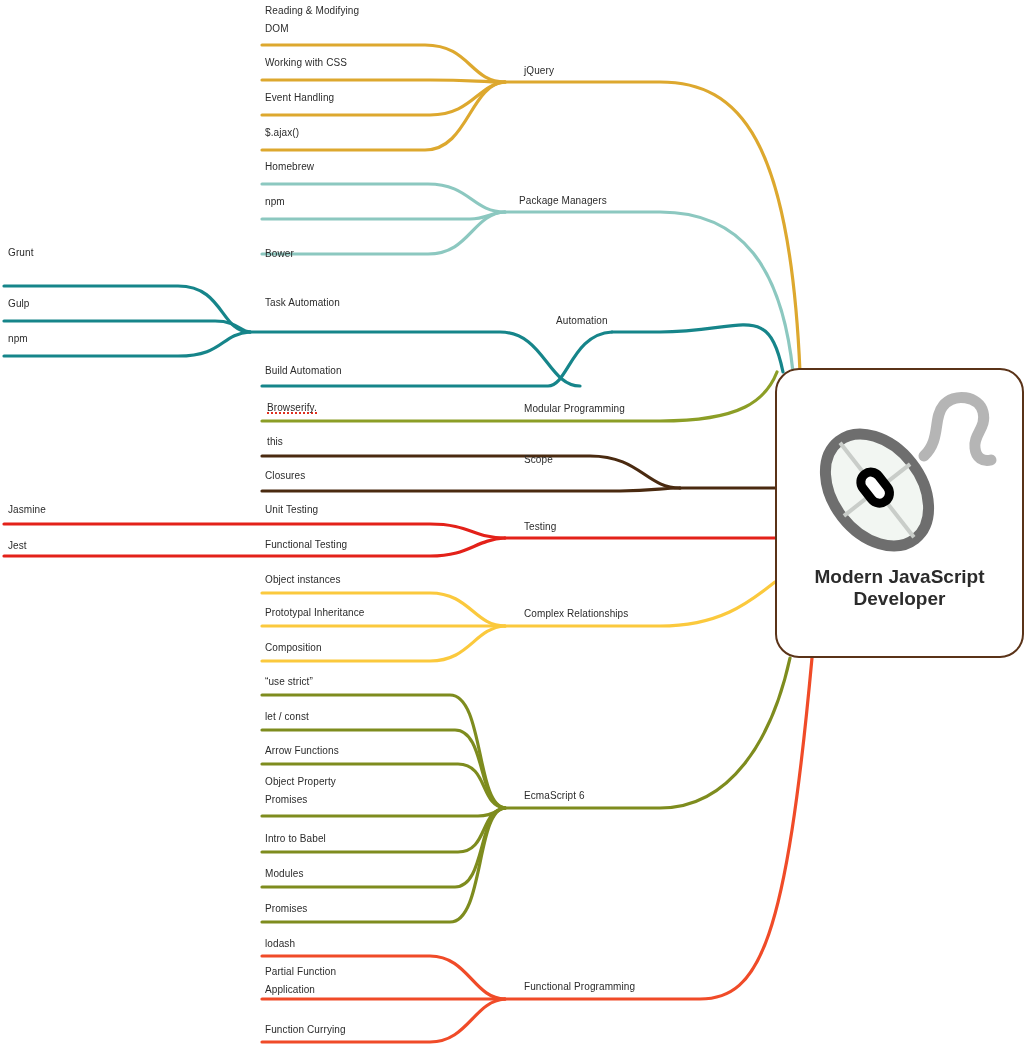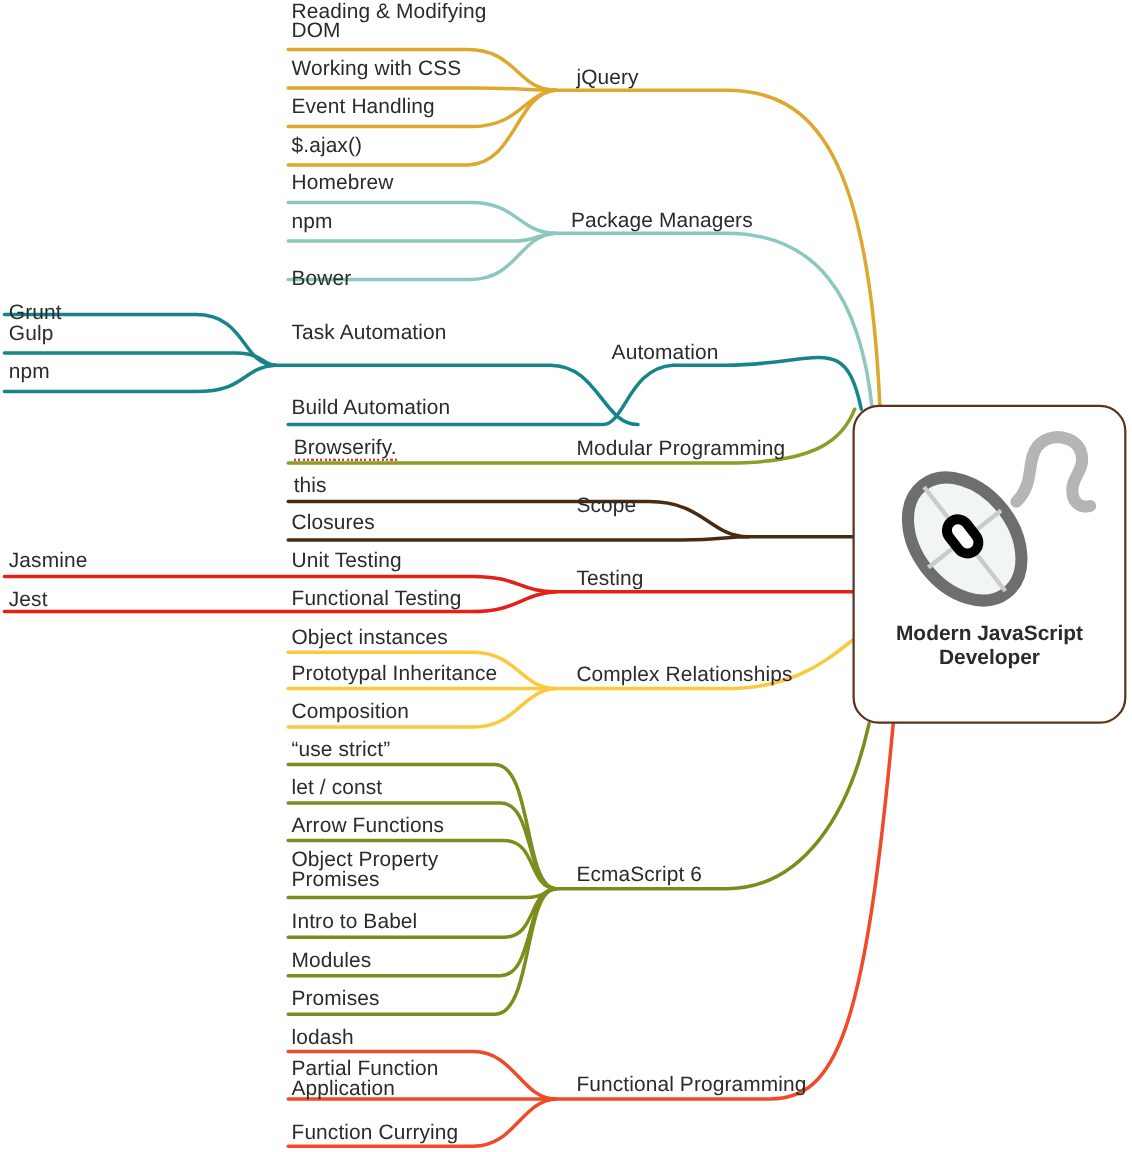--- a/index.html
+++ b/index.html
@@ -1,20 +1,20 @@
 <!DOCTYPE html>
 <html><head>
 <meta charset="utf-8">
 <style>
   html,body{margin:0;padding:0;background:#ffffff;}
   body{width:1029px;height:1047px;overflow:hidden;
        font-family:"Liberation Sans","DejaVu Sans",sans-serif;}
   #map{position:relative;width:1029px;height:1047px;background:#fff;}
   svg.layer{position:absolute;left:0;top:0;width:1029px;height:1047px;}
-  .lbl{position:absolute;font-size:19px;color:#2b2b2b;white-space:pre;
+  .lbl{position:absolute;font-size:10px;color:#2b2b2b;white-space:pre;
        line-height:17.5px;letter-spacing:.1px;}
   .lbl.two{line-height:18px;}
   .spell{border-bottom:0;background-image:
      repeating-linear-gradient(90deg,#e03020 0 2px,transparent 2px 4px);
      background-size:100% 2px;background-repeat:repeat-x;
      background-position:0 100%;padding-bottom:1px;}
   #center-node{position:absolute;left:775px;top:368px;width:249px;height:290px;
       border:2.5px solid #5a3318;border-radius:24px;background:#fff;box-sizing:border-box;}
   #center-label{position:absolute;left:0;right:0;top:196px;text-align:center;
       font-size:19px;font-weight:bold;color:#2b2b2b;line-height:22px;}
@@ -99,21 +99,21 @@
   <div class="lbl" style="left:265px;top:54px;text-align:right;">Working with CSS</div>
   <div class="lbl" style="left:265px;top:89px;">Event Handling</div>
   <div class="lbl" style="left:265px;top:124px;">$.ajax()</div>
   <div class="lbl" style="left:524px;top:62px;">jQuery</div>
 
   <div class="lbl" style="left:265px;top:158px;">Homebrew</div>
   <div class="lbl" style="left:265px;top:193px;">npm</div>
   <div class="lbl" style="left:265px;top:245px;">Bower</div>
   <div class="lbl" style="left:519px;top:192px;">Package Managers</div>
 
-  <div class="lbl" style="left:8px;top:276px;text-align:right;">Grunt</div>
+  <div class="lbl" style="left:8px;top:244px;text-align:right;">Grunt</div>
   <div class="lbl" style="left:8px;top:295px;">Gulp</div>
   <div class="lbl" style="left:8px;top:330px;">npm</div>
   <div class="lbl" style="left:265px;top:294px;">Task Automation</div>
   <div class="lbl" style="left:265px;top:362px;">Build Automation</div>
   <div class="lbl" style="left:524px;top:312px;margin-left:32px;">Automation</div>
 
   <div class="lbl" style="left:267px;top:399px;"><span class="spell">Browserify.</span></div>
   <div class="lbl" style="left:524px;top:400px;">Modular Programming</div>
 
   <div class="lbl" style="left:267px;top:433px;">this</div>

